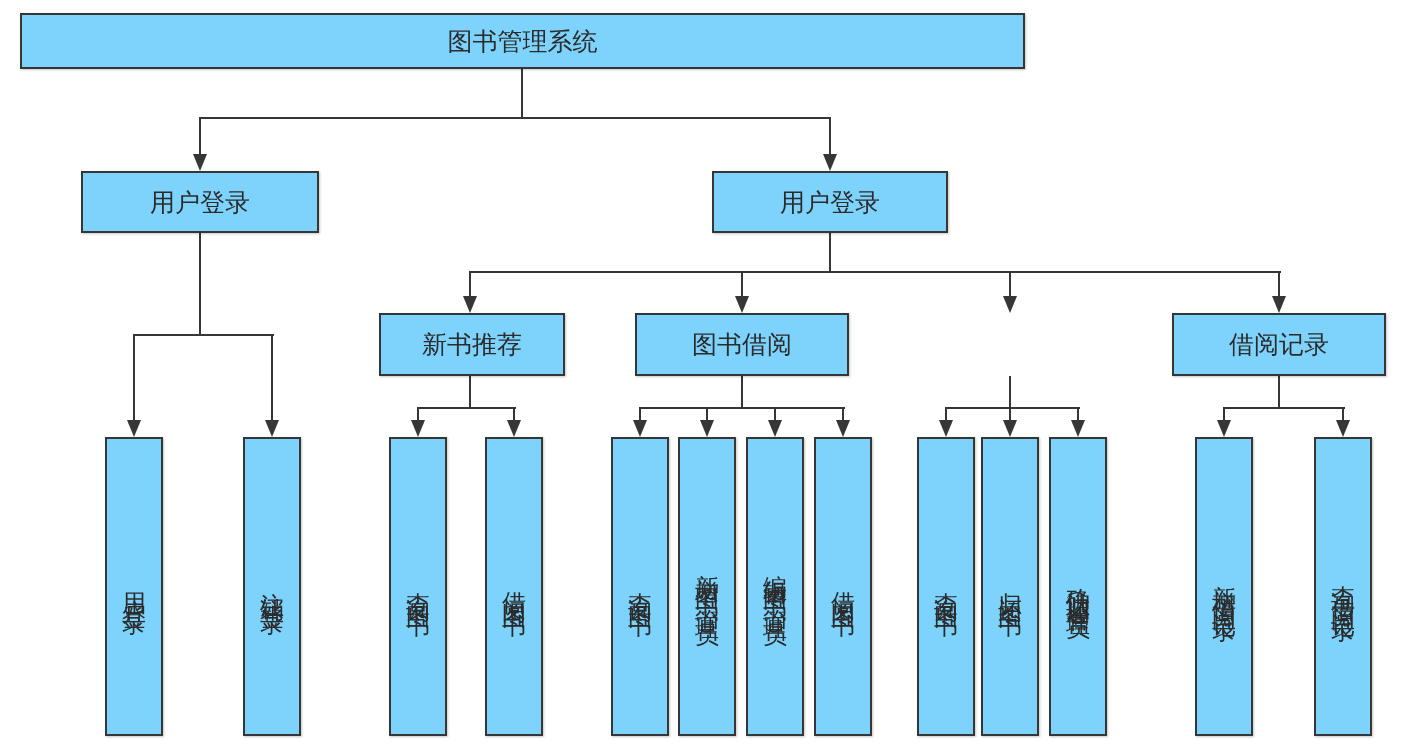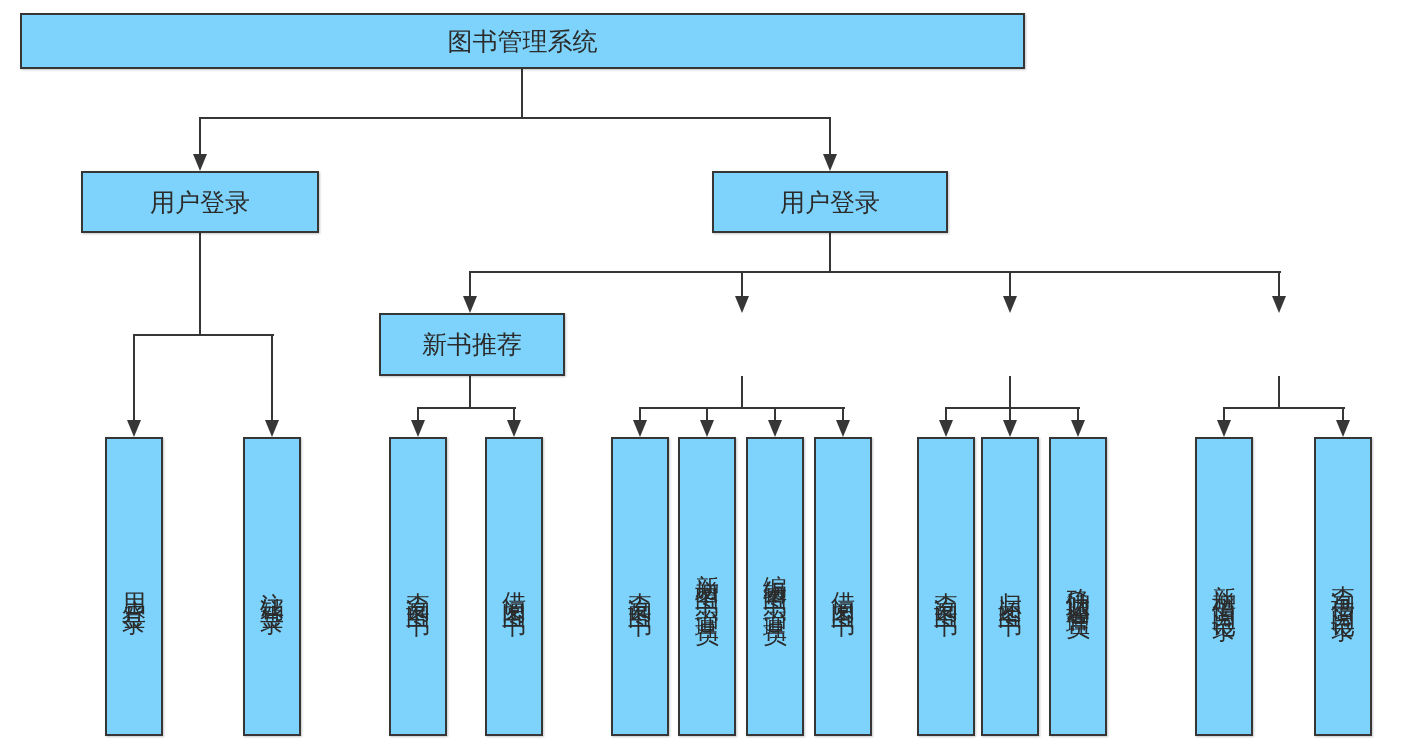--- a/index.html
+++ b/index.html
@@ -55,20 +55,22 @@
 <body>
 
 <div class="canvas">
 
   <div class="box" style="left:20px;top:13px;width:1005px;height:56px;">图书管理系统</div>
 
   <div class="box" style="left:81px;top:171px;width:238px;height:62px;">用户登录</div>
   <div class="box" style="left:712px;top:171px;width:236px;height:62px;">用户登录</div>
 
   <div class="box" style="left:363px;top:313px;width:186px;height:63px;margin-left:16px;">新书推荐</div>
+  <div class="box" style="left:635px;top:313px;width:214px;height:63px;">图书借阅</div>
+  <div class="box" style="left:1172px;top:313px;width:214px;height:63px;">借阅记录</div>
 
   <div class="box leaf" style="left:105px;top:437px;width:58px;height:299px;">用户登录</div>
   <div class="box leaf" style="left:243px;top:437px;width:58px;height:299px;">注销登录</div>
 
   <div class="box leaf" style="left:389px;top:437px;width:58px;height:299px;">查询图书</div>
   <div class="box leaf" style="left:485px;top:437px;width:58px;height:299px;">借阅图书</div>
 
   <div class="box leaf" style="left:611px;top:437px;width:58px;height:299px;">查询图书</div>
   <div class="box leaf" style="left:678px;top:437px;width:58px;height:299px;">新增图书（管理员）</div>
   <div class="box leaf" style="left:746px;top:437px;width:58px;height:299px;">编辑图书（管理员）</div>

